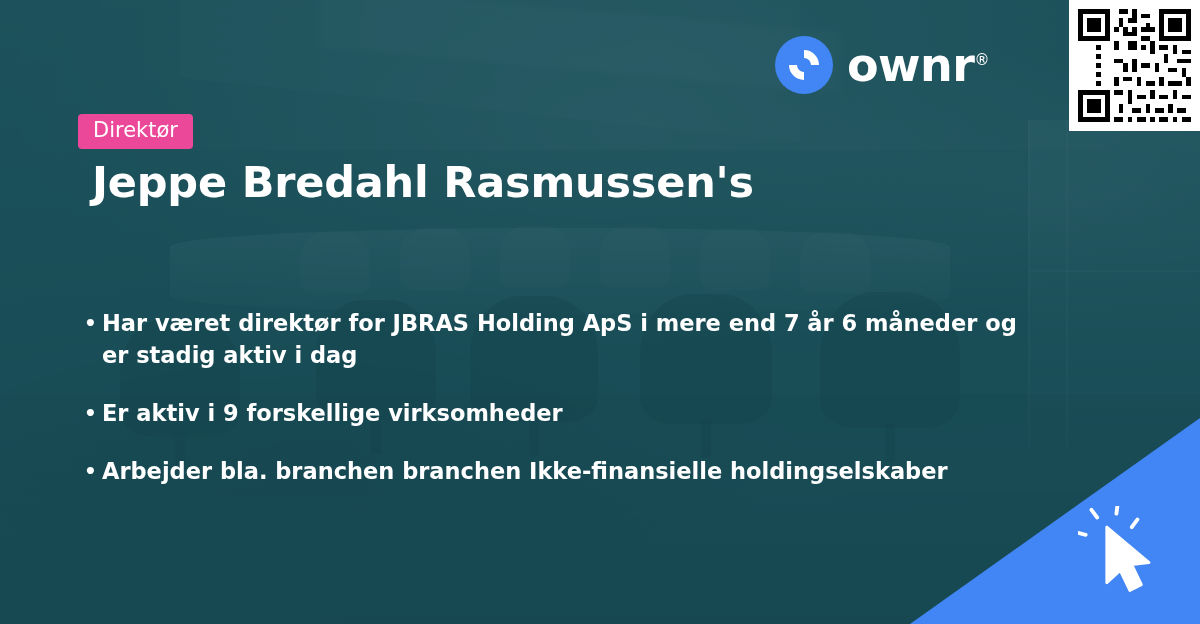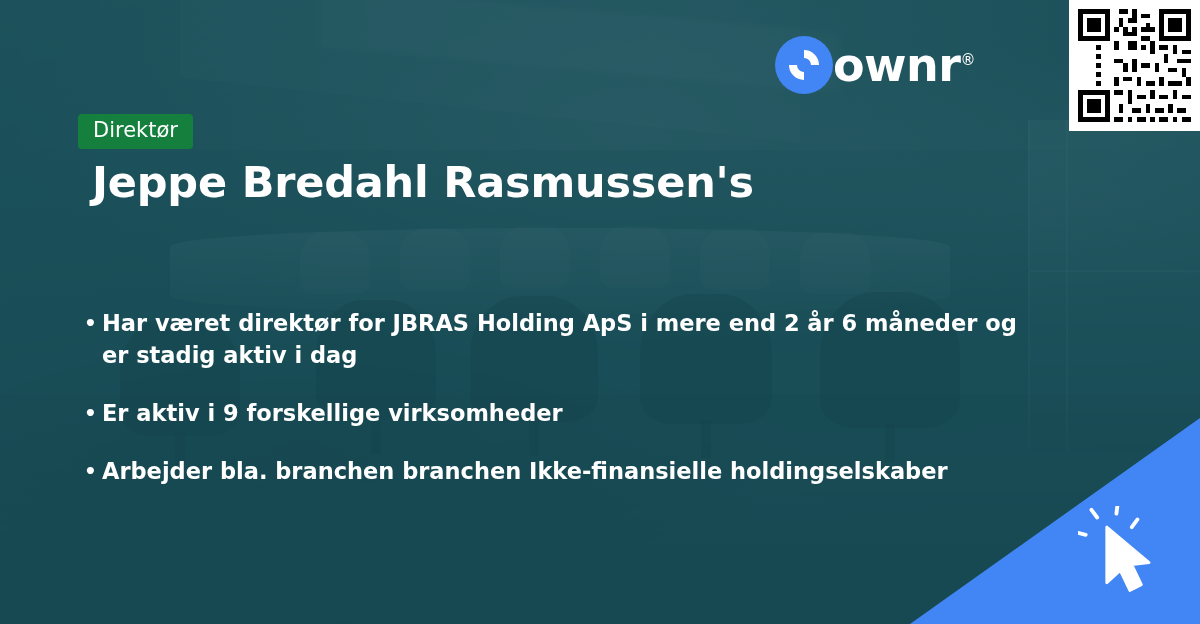--- a/index.html
+++ b/index.html
@@ -120,20 +120,21 @@
     position: absolute;
     right: 26px; bottom: 22px;
     width: 96px; height: 96px;
   }
   
   .logo {
     position: absolute;
     left: 775px; top: 36px;
     display: flex;
     align-items: center;
+    gap: 14px;
   }
   .logo-mark {
     width: 58px; height: 58px;
     border-radius: 50%;
     background: #4285f4;
     display: flex;
     align-items: center;
     justify-content: center;
   }
   .logo-text {
@@ -156,21 +157,21 @@
     width: 131px; height: 131px;
     background: #ffffff;
     padding: 0;
     box-sizing: border-box;
   }
   .qr svg { display: block; }
   
   .badge {
     position: absolute;
     left: 78px; top: 114px;
-    background: #15803d;
+    background: #ec4899;
     color: #ffffff;
     font-size: 21px;
     padding: 6px 15px 8px;
     border-radius: 4px;
     line-height: 1;
   }
   .title {
     position: absolute;
     left: 92px; top: 156px;
     width: 900px;
@@ -349,21 +350,21 @@
 
   <div class="badge">Direktør</div>
 
   <div class="title">
     <span>Jeppe Bredahl Rasmussen's</span>
   </div>
 
   <div class="bullets">
     <div class="bullet">
       <span class="dot">•</span>
-      <span class="btext">Har været direktør for JBRAS Holding ApS i mere end 2 år 6 måneder og er stadig aktiv i dag</span>
+      <span class="btext">Har været direktør for JBRAS Holding ApS i mere end 7 år 6 måneder og er stadig aktiv i dag</span>
     </div>
     <div class="bullet">
       <span class="dot">•</span>
       <span class="btext">Er aktiv i 9 forskellige virksomheder</span>
     </div>
     <div class="bullet">
       <span class="dot">•</span>
       <span class="btext">Arbejder bla. branchen branchen Ikke-finansielle holdingselskaber</span>
     </div>
   </div>

